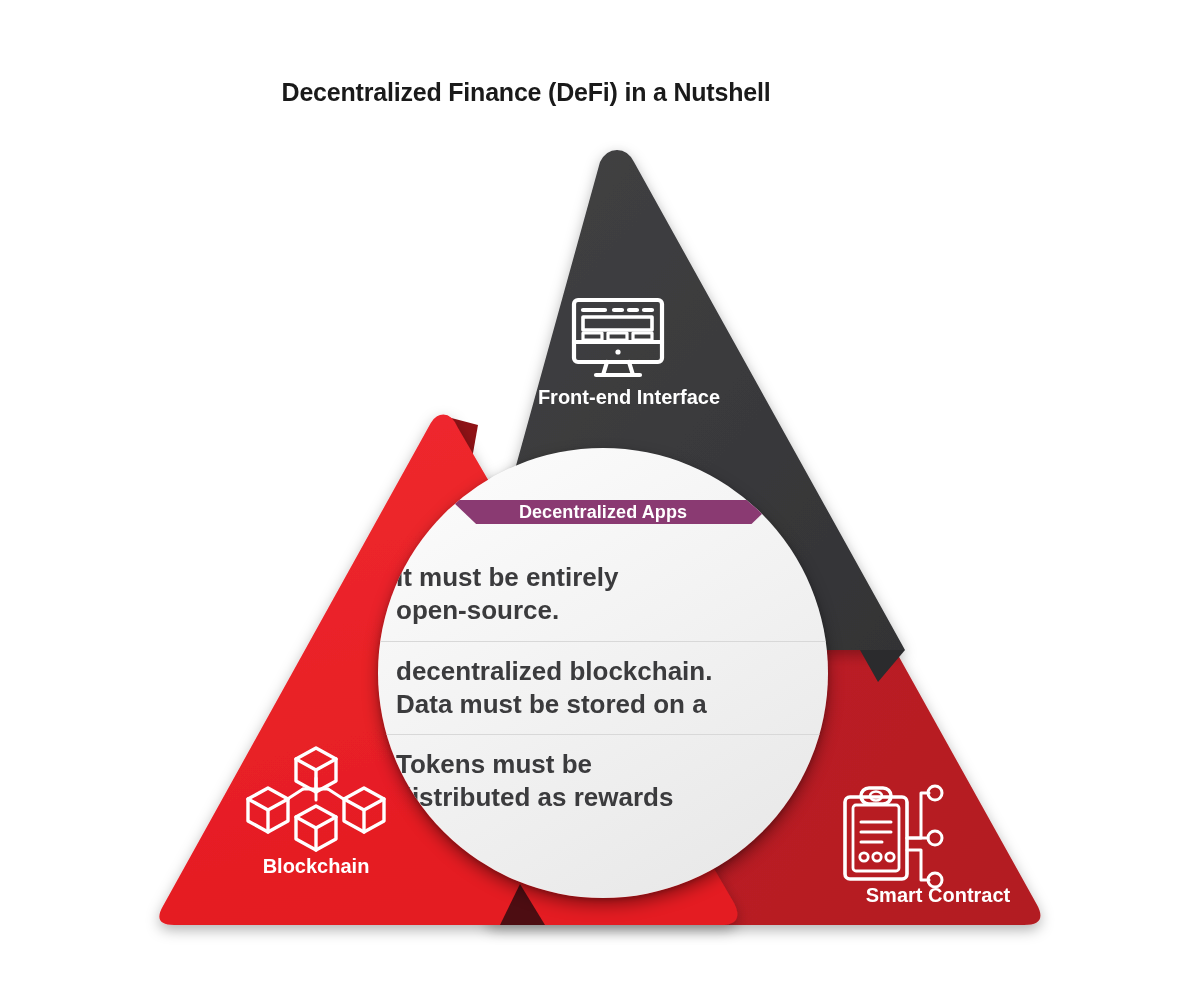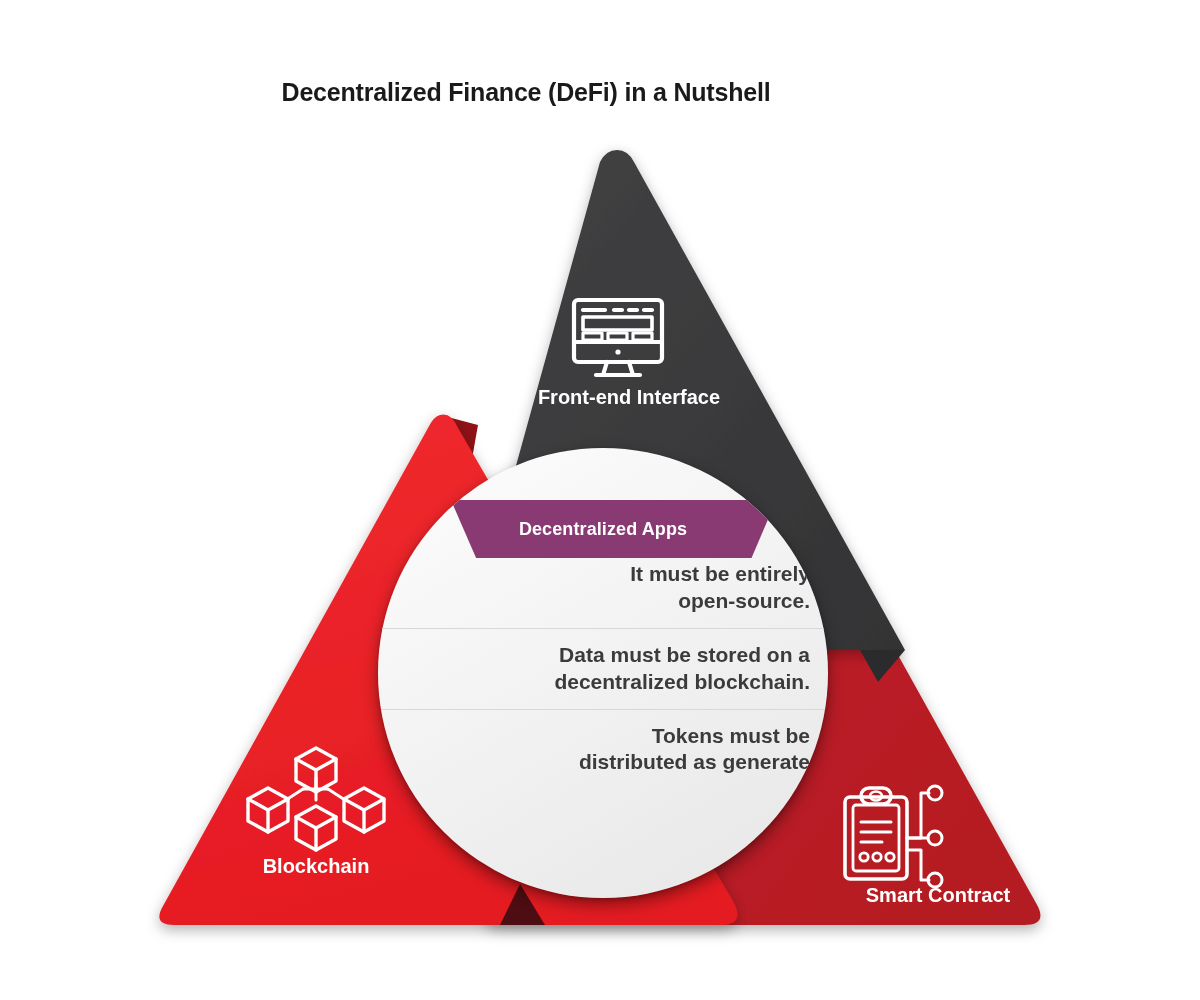--- a/index.html
+++ b/index.html
@@ -58,44 +58,44 @@
     border-radius: 50%;
     background: linear-gradient(150deg, #fdfdfd 0%, #f3f3f3 45%, #e6e6e6 100%);
     box-shadow: 0 7px 16px rgba(0,0,0,0.40), 0 2px 4px rgba(0,0,0,0.18);
     overflow: hidden;
   }
   #banner {
     position: absolute;
     left: 0;
     top: 52px;
     width: 450px;
-    height: 58px;
+    height: 24px;
     background: #8a3a72;
     clip-path: polygon(16.2% 0%, 88.5% 0%, 83.0% 100%, 21.8% 100%);
     display: flex;
     align-items: center;
     justify-content: center;
   }
   #banner span {
     color: #ffffff;
     font-size: 18px;
     font-weight: bold;
     letter-spacing: 0.1px;
   }
   #bullets {
     position: absolute;
     left: 0;
     top: 100px;
     width: 450px;
     padding: 0;
   }
   .bullet {
-    text-align: right;
+    text-align: left;
     color: #3b3b3d;
-    font-size: 21px;
+    font-size: 26px;
     font-weight: bold;
     line-height: 1.28;
     padding: 13px 18px 13px 18px;
   }
   .bullet + .bullet {
     border-top: 1px solid #d8d8d8;
   }
   .bullet span { display: block; }
 </style>
 </head>
@@ -222,23 +222,23 @@
   <div id="circle">
     <div id="banner">
       <span>Decentralized Apps</span>
     </div>
     <div id="bullets">
       <div class="bullet">
         <span>It must be entirely</span>
         <span>open-source.</span>
       </div>
       <div class="bullet">
+        <span>decentralized blockchain.</span>
         <span>Data must be stored on a</span>
-        <span>decentralized blockchain.</span>
       </div>
       <div class="bullet">
         <span>Tokens must be</span>
-        <span>distributed as generate</span>
+        <span>distributed as rewards</span>
       </div>
     </div>
   </div>
 
 </div>
 
 </body></html>

